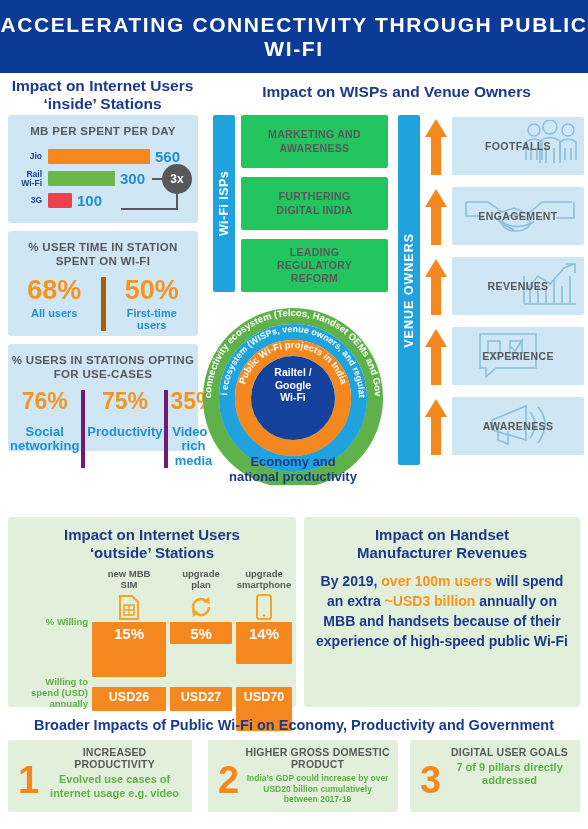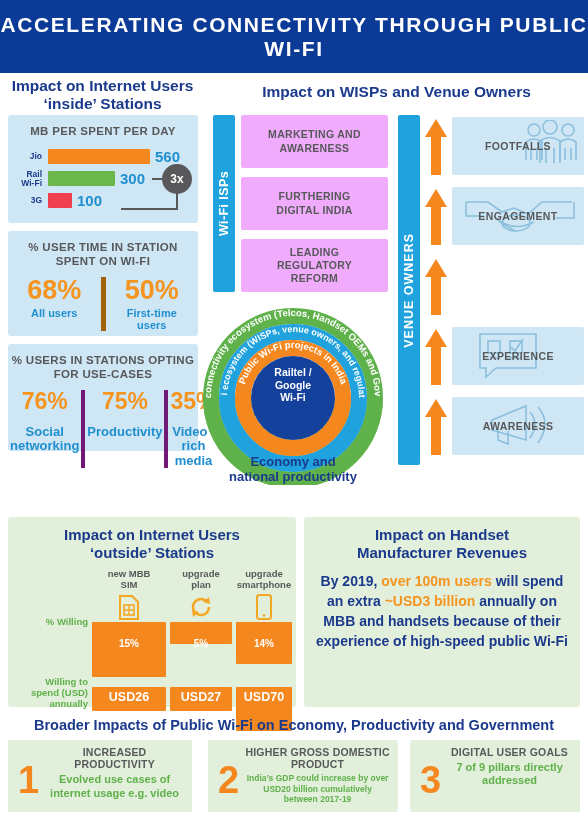--- a/index.html
+++ b/index.html
@@ -99,21 +99,21 @@
     position:absolute; left:0; top:2px; width:22px; height:177px;
     background:#1fa2dd; border-radius:2px;
     display:flex; align-items:center; justify-content:center;
   }
   .isp-bar span {
     writing-mode:vertical-rl; transform:rotate(180deg);
     color:#fff; font-weight:bold; font-size:12.5px; letter-spacing:.4px;
   }
   .isp-cards { position:absolute; left:28px; top:2px; width:147px; }
   .isp-card {
-    background:#f0abfc; border-radius:2px;
+    background:#22c55e; border-radius:2px;
     height:53px; margin-bottom:9px;
     display:flex; align-items:center; justify-content:center;
     color:#57585a; font-weight:bold; font-size:10.5px;
     text-align:center; line-height:1.25; letter-spacing:.3px;
   }
 
   
   .rings { position:absolute; left:198px; top:190px; width:190px; height:182px; }
   .ring-svg { position:absolute; left:0; top:0; }
   .eco-band {
@@ -164,22 +164,22 @@
 
   .outside-grid { position:relative; margin-top:6px; height:148px; }
   .og-col { position:absolute; top:0; }
   .og-head {
     text-align:center; color:#58595b; font-weight:bold;
     font-size:9.5px; line-height:1.18;
   }
   .og-icon { height:30px; display:flex; align-items:center; justify-content:center; margin-top:2px; }
   .og-pctbox {
     background:#f5871f; color:#fff; font-weight:bold;
-    font-size:10px; display:flex; justify-content:center;
-    padding-top:16px; border-radius:1px;
+    font-size:15px; display:flex; justify-content:center;
+    padding-top:3px; border-radius:1px;
   }
   .og-usdbox {
     background:#f5871f; color:#fff; font-weight:bold;
     font-size:12.5px; display:flex; justify-content:center;
     padding-top:3px; border-radius:1px;
   }
   .og-rowlbl {
     position:absolute; color:#5fb14a; font-weight:bold;
     font-size:9.5px; text-align:right; line-height:1.18;
   }
@@ -395,20 +395,31 @@
           </g>
         </svg>
         <span class="vc-text">ENGAGEMENT</span>
       </div>
     </div>
 
     <div class="venue-row" style="top:142px;">
       <svg class="arrow" viewBox="0 0 24 58">
         <polygon points="12,2 23,20 17,20 17,58 7,58 7,20 1,20" fill="#f5871f"></polygon>
       </svg>
+      <div class="venue-card">
+        <svg width="60" height="50" viewBox="0 0 60 50">
+          <g fill="none" stroke="#7fb9d9" stroke-width="1.6">
+            <path d="M4 44V16M4 44h52"></path>
+            <path d="M10 44V26M18 44V22M26 44V30M34 44V20M42 44V26M50 44V16"></path>
+            <polyline points="6,30 18,16 30,24 44,8 54,4"></polyline>
+            <polyline points="46,4 55,4 55,13"></polyline>
+          </g>
+        </svg>
+        <span class="vc-text">REVENUES</span>
+      </div>
     </div>
 
     <div class="venue-row" style="top:212px;">
       <svg class="arrow" viewBox="0 0 24 58">
         <polygon points="12,2 23,20 17,20 17,58 7,58 7,20 1,20" fill="#f5871f"></polygon>
       </svg>
       <div class="venue-card">
         <svg width="78" height="50" viewBox="0 0 78 50" style="right:30px;">
           <g fill="none" stroke="#7fb9d9" stroke-width="1.6">
             <path d="M4 4h56v34H20l-10 9V38H4z"></path>

